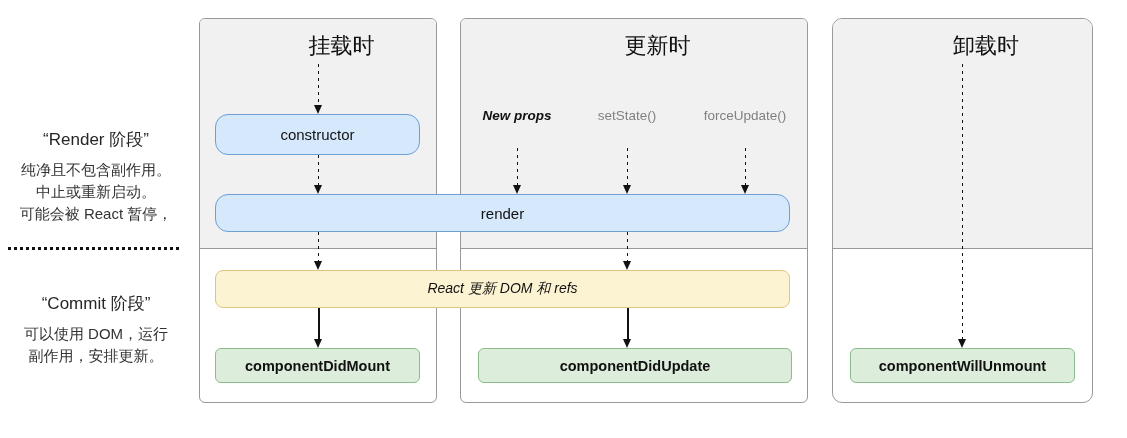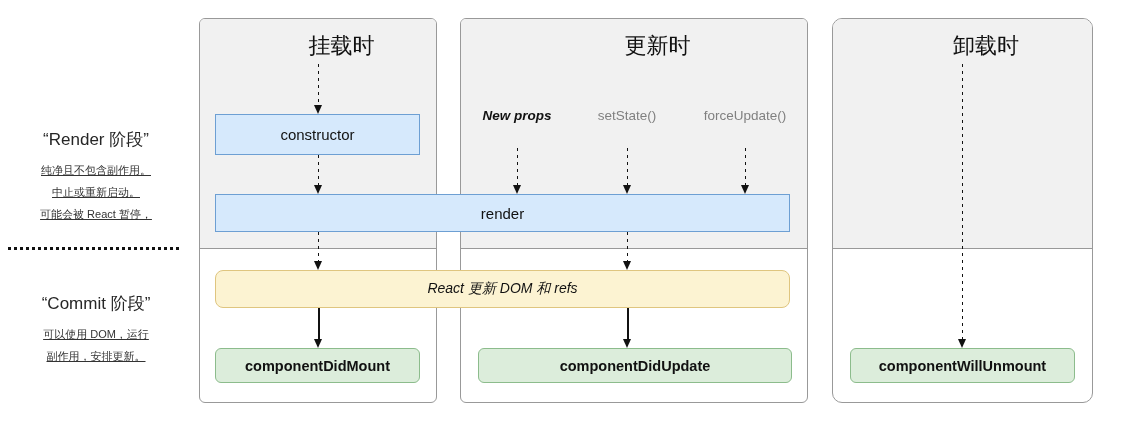--- a/index.html
+++ b/index.html
@@ -2,42 +2,42 @@
 <html><head>
 <meta charset="utf-8">
 <style>
   html,body{margin:0;padding:0;background:#fff;}
   body{font-family:"Liberation Sans","DejaVu Sans",sans-serif;color:#1a1a1a;}
   #canvas{position:relative;width:1127px;height:438px;background:#fff;overflow:hidden;}
 
   
   .sidebar-block{position:absolute;left:0;width:192px;text-align:center;}
   .phase-title{font-size:17px;color:#262626;margin-bottom:8px;}
-  .phase-line{font-size:11px;color:#333;line-height:22px;text-decoration:underline;}
+  .phase-line{font-size:15px;color:#333;line-height:22px;}
   .phase-divider{position:absolute;left:8px;top:247px;width:174px;height:3px;
     background:repeating-linear-gradient(to right,#111 0 3px,transparent 3px 6px);}
 
   
   .column{position:absolute;top:18px;height:385px;border:1px solid #999;border-radius:6px;
     overflow:hidden;background:#fff;box-sizing:border-box;}
   .col-mounting{left:199px;width:238px;}
   .col-updating{left:460px;width:348px;}
   .col-unmounting{left:832px;width:261px;border-radius:10px;}
   .phase-top{height:229px;background:#f1f1f1;border-bottom:1px solid #999;}
   .col-header{text-align:center;font-size:22px;color:#111;padding-top:12px;padding-left:47px;}
 
   
   .trigger{position:absolute;top:108px;width:130px;text-align:center;font-size:13.5px;z-index:3;}
   .trigger.strong{font-weight:bold;font-style:italic;color:#111;}
   .trigger.muted{color:#808080;text-align:center;}
 
   
   .box{position:absolute;box-sizing:border-box;display:flex;align-items:center;justify-content:center;
     font-size:15px;color:#111;z-index:4;}
-  .box.blue{background:#d6e9fc;border:1px solid #6d9fd3;border-radius:0;}
+  .box.blue{background:#d6e9fc;border:1px solid #6d9fd3;border-radius:13px;}
   .box.yellow{background:#fcf3d2;border:1px solid #dfc57f;border-radius:8px;font-style:italic;font-size:14px;}
   .box.green{background:#dceddb;border:1px solid #8cbc8c;border-radius:6px;font-size:14.5px;font-weight:bold;}
   .box.clickable{cursor:pointer;}
 
   
   .arrow{position:absolute;width:9px;z-index:2;}
   .arrow .shaft{position:absolute;left:4px;top:0;bottom:8px;width:1px;}
   .arrow.dashed .shaft{background:repeating-linear-gradient(to bottom,#111 0 3px,transparent 3px 7px);}
   .arrow.solid .shaft{background:#111;width:1.5px;}
   .arrow .head{position:absolute;bottom:0;left:0;width:0;height:0;

